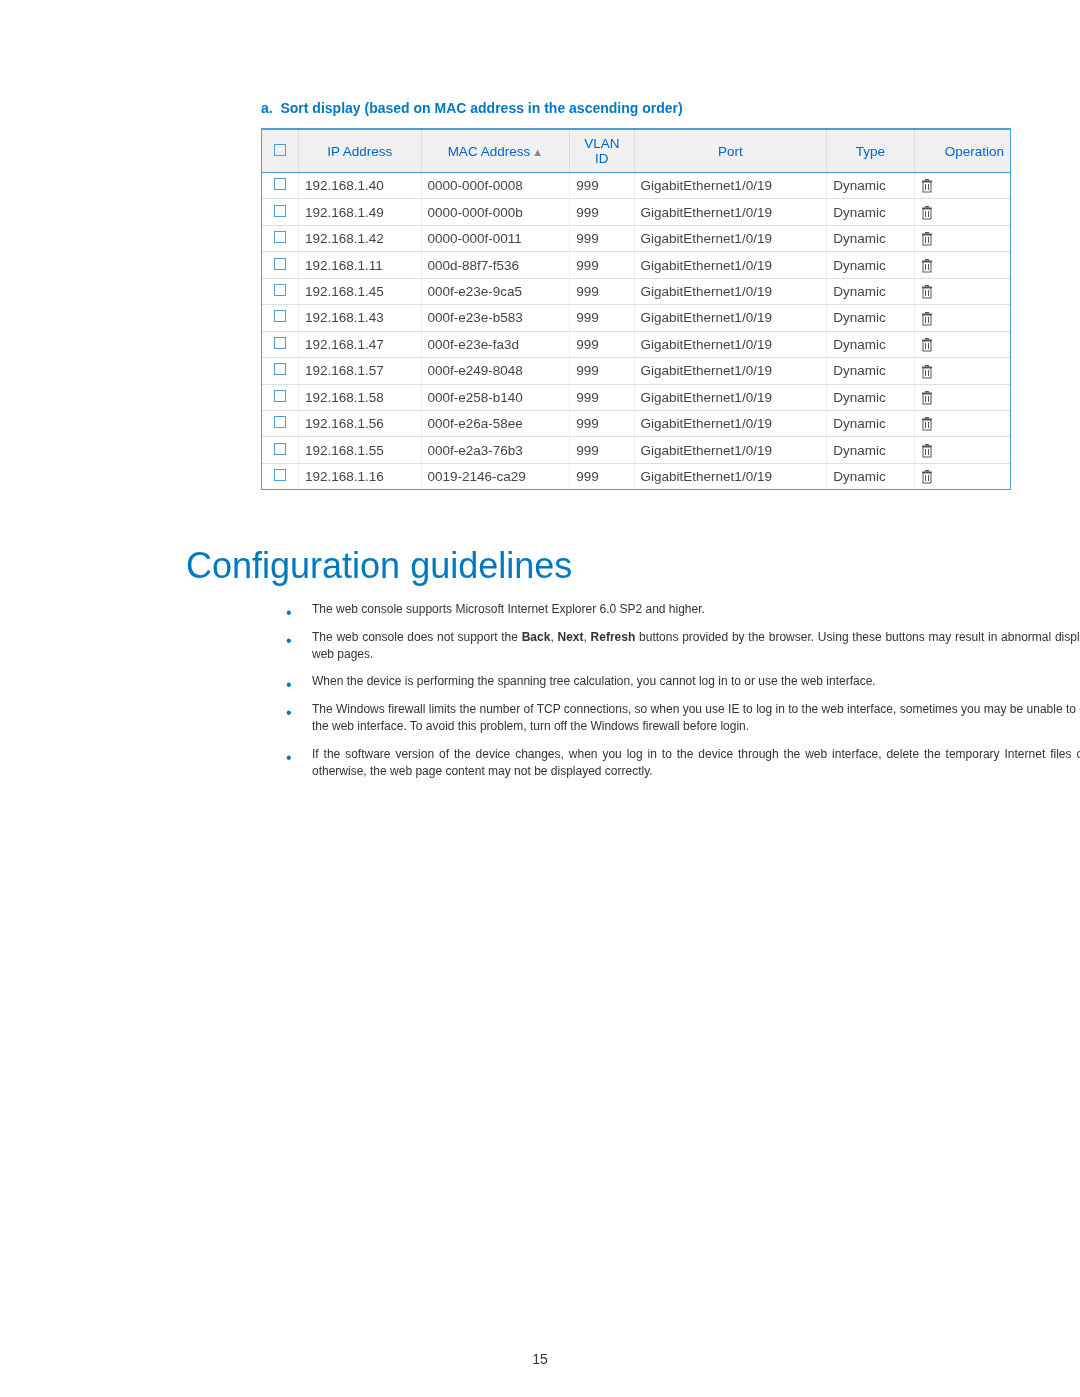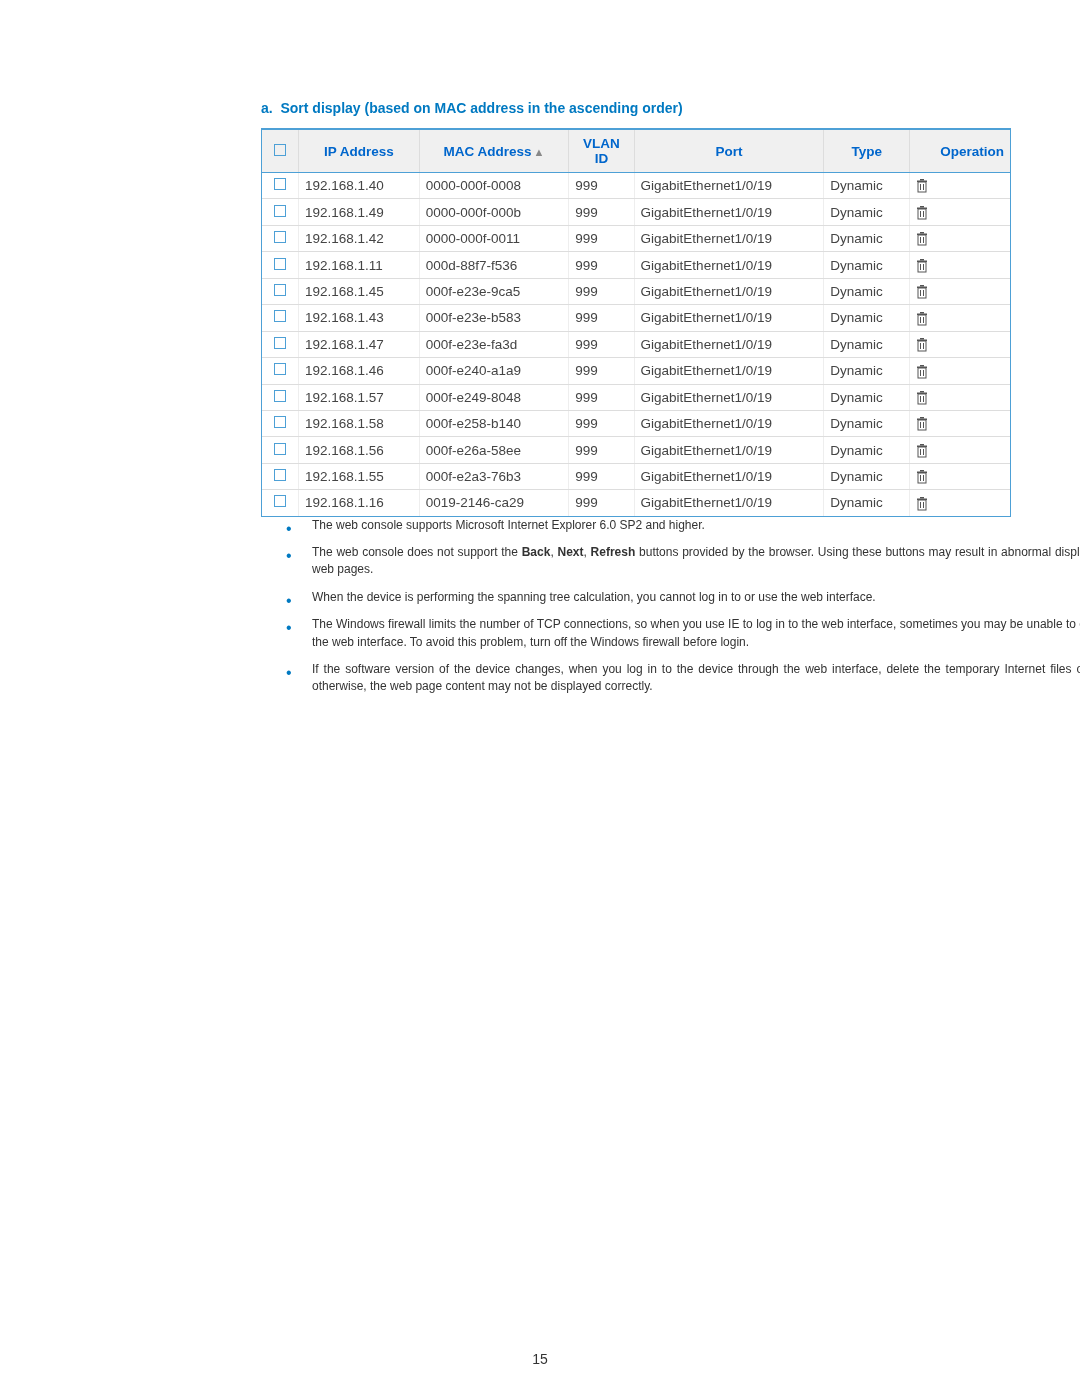--- a/index.html
+++ b/index.html
@@ -33,21 +33,21 @@
   table.arp {
     width: 100%;
     border-collapse: collapse;
     font-family: Arial, Helvetica, sans-serif;
     font-size: 13.5px;
     color: #444;
   }
   table.arp thead th {
     background: #f0f0f0;
     color: #0066cc;
-    font-weight: bold;
+    font-weight: normal;
     padding: 6px 6px;
     border-bottom: 1px solid #4da0d6;
     border-right: 1px solid #ddd;
     text-align: center;
     vertical-align: middle;
   }
   table.arp thead th:last-child { border-right: none; text-align: right; }
   table.arp thead th.chk { width: 24px; }
   table.arp thead th .sort-arrow {
     font-size: 11px;
@@ -244,35 +244,20 @@
             <td class="op"><span class="trash-icon"><svg viewBox="0 0 12 14">
                   <rect x="2" y="3" width="8" height="10" fill="none" stroke="#555" stroke-width="1"></rect>
                   <line x1="4.5" y1="5" x2="4.5" y2="11" stroke="#555" stroke-width="1"></line>
                   <line x1="7.5" y1="5" x2="7.5" y2="11" stroke="#555" stroke-width="1"></line>
                   <rect x="1" y="1.5" width="10" height="1.5" fill="#555"></rect>
                   <rect x="4" y="0" width="4" height="1.5" fill="#555"></rect>
                 </svg></span></td>
           </tr>
           <tr>
             <td class="chk"><span class="chkbox"></span></td>
-            <td>192.168.1.46</td>
-            <td>000f-e240-a1a9</td>
-            <td>999</td>
-            <td>GigabitEthernet1/0/19</td>
-            <td>Dynamic</td>
-            <td class="op"><span class="trash-icon"><svg viewBox="0 0 12 14">
-                  <rect x="2" y="3" width="8" height="10" fill="none" stroke="#555" stroke-width="1"></rect>
-                  <line x1="4.5" y1="5" x2="4.5" y2="11" stroke="#555" stroke-width="1"></line>
-                  <line x1="7.5" y1="5" x2="7.5" y2="11" stroke="#555" stroke-width="1"></line>
-                  <rect x="1" y="1.5" width="10" height="1.5" fill="#555"></rect>
-                  <rect x="4" y="0" width="4" height="1.5" fill="#555"></rect>
-                </svg></span></td>
-          </tr>
-          <tr>
-            <td class="chk"><span class="chkbox"></span></td>
             <td>192.168.1.57</td>
             <td>000f-e249-8048</td>
             <td>999</td>
             <td>GigabitEthernet1/0/19</td>
             <td>Dynamic</td>
             <td class="op"><span class="trash-icon"><svg viewBox="0 0 12 14">
                   <rect x="2" y="3" width="8" height="10" fill="none" stroke="#555" stroke-width="1"></rect>
                   <line x1="4.5" y1="5" x2="4.5" y2="11" stroke="#555" stroke-width="1"></line>
                   <line x1="7.5" y1="5" x2="7.5" y2="11" stroke="#555" stroke-width="1"></line>
                   <rect x="1" y="1.5" width="10" height="1.5" fill="#555"></rect>
@@ -336,20 +321,21 @@
                   <line x1="4.5" y1="5" x2="4.5" y2="11" stroke="#555" stroke-width="1"></line>
                   <line x1="7.5" y1="5" x2="7.5" y2="11" stroke="#555" stroke-width="1"></line>
                   <rect x="1" y="1.5" width="10" height="1.5" fill="#555"></rect>
                   <rect x="4" y="0" width="4" height="1.5" fill="#555"></rect>
                 </svg></span></td>
           </tr>
         </tbody>
     </table>
   </div>
 
+  <h1 class="section">Configuration guidelines</h1>
 
   <ul class="guidelines" id="guidelines-list">
       <li><span>The web console supports Microsoft Internet Explorer 6.0 SP2 and higher.</span></li>
       <li><span>The web console does not support the </span><span class="b">Back</span><span>, </span><span class="b">Next</span><span>, </span><span class="b">Refresh</span><span> buttons provided by the browser. Using these buttons may result in abnormal display of web pages.</span></li>
       <li><span>When the device is performing the spanning tree calculation, you cannot log in to or use the web interface.</span></li>
       <li><span>The Windows firewall limits the number of TCP connections, so when you use IE to log in to the web interface, sometimes you may be unable to open the web interface. To avoid this problem, turn off the Windows firewall before login.</span></li>
       <li><span>If the software version of the device changes, when you log in to the device through the web interface, delete the temporary Internet files of IE; otherwise, the web page content may not be displayed correctly.</span></li>
     </ul>
 
   <div class="page-number">15</div>

